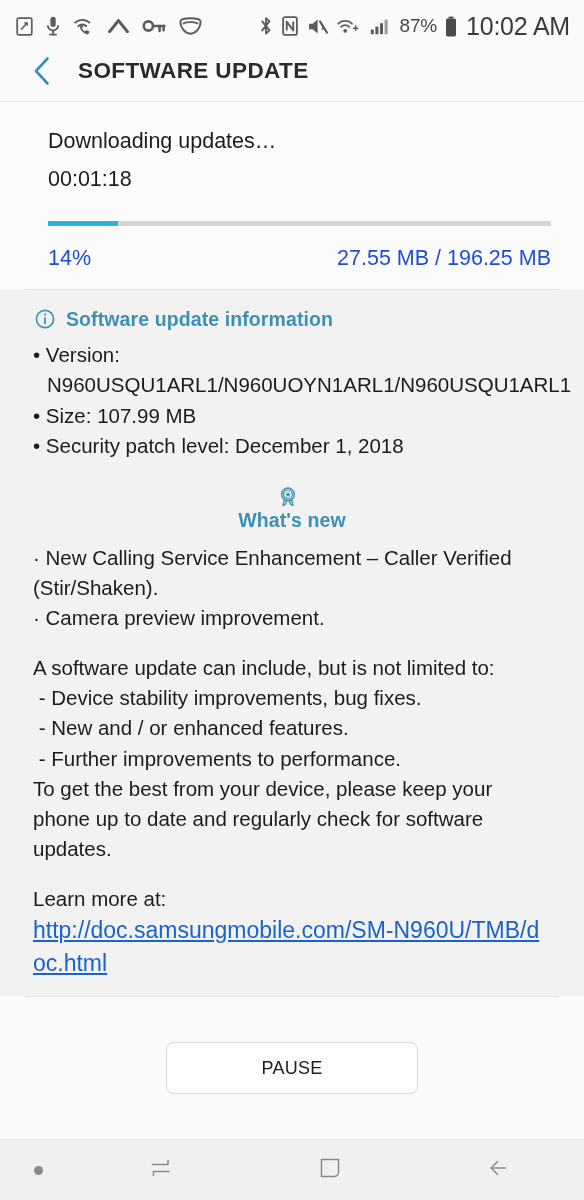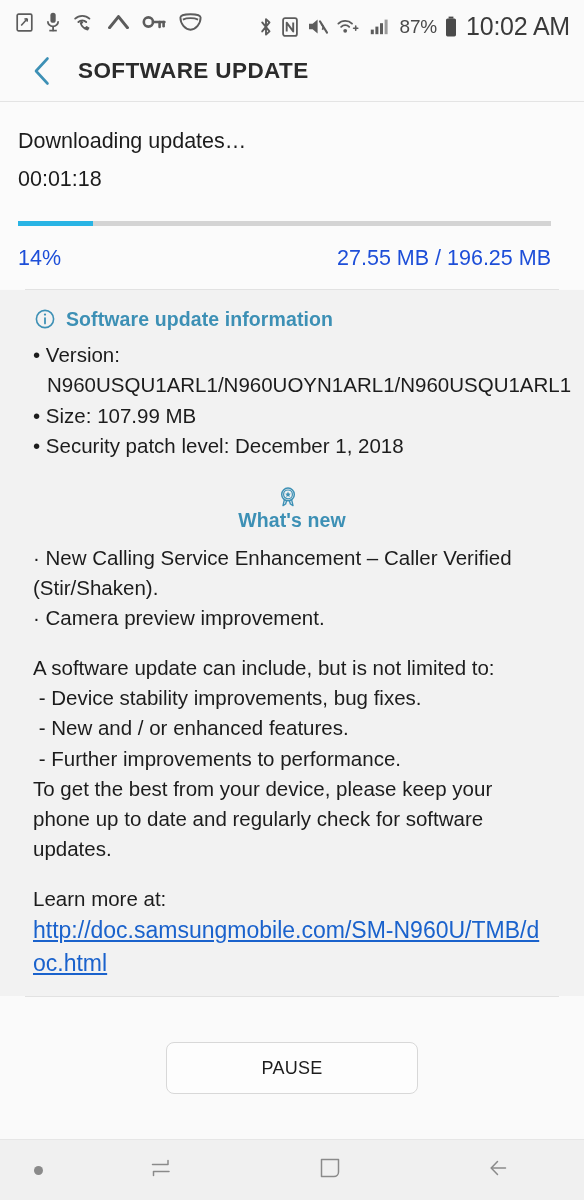--- a/index.html
+++ b/index.html
@@ -21,21 +21,21 @@
     display: flex;
     flex-direction: column;
   }
 
   
   .status-bar {
     height: 40px;
     flex: 0 0 40px;
     background: #fafafa;
     display: flex;
-    align-items: flex-start;
+    align-items: center;
     justify-content: space-between;
     padding: 12px 14px 0 16px;
     box-sizing: border-box;
   }
   .status-left, .status-right {
     display: flex;
     align-items: center;
   }
   .status-left .sicon { margin-right: 13px; }
   .status-right .sicon { margin-left: 9px; }
@@ -82,21 +82,21 @@
     font-size: 22.5px;
     font-weight: bold;
     color: #2b2b2b;
     letter-spacing: 0.4px;
     margin-left: 16px;
   }
 
   
   .progress-section {
     background: #fbfbfb;
-    padding: 26px 33px 0 18px;
+    padding: 26px 33px 0 48px;
     box-sizing: border-box;
     flex: 0 0 187px;
     position: relative;
   }
   .dl-status {
     font-size: 21.5px;
     color: #1c1c1c;
     line-height: 1.25;
   }
   .dl-timer {

